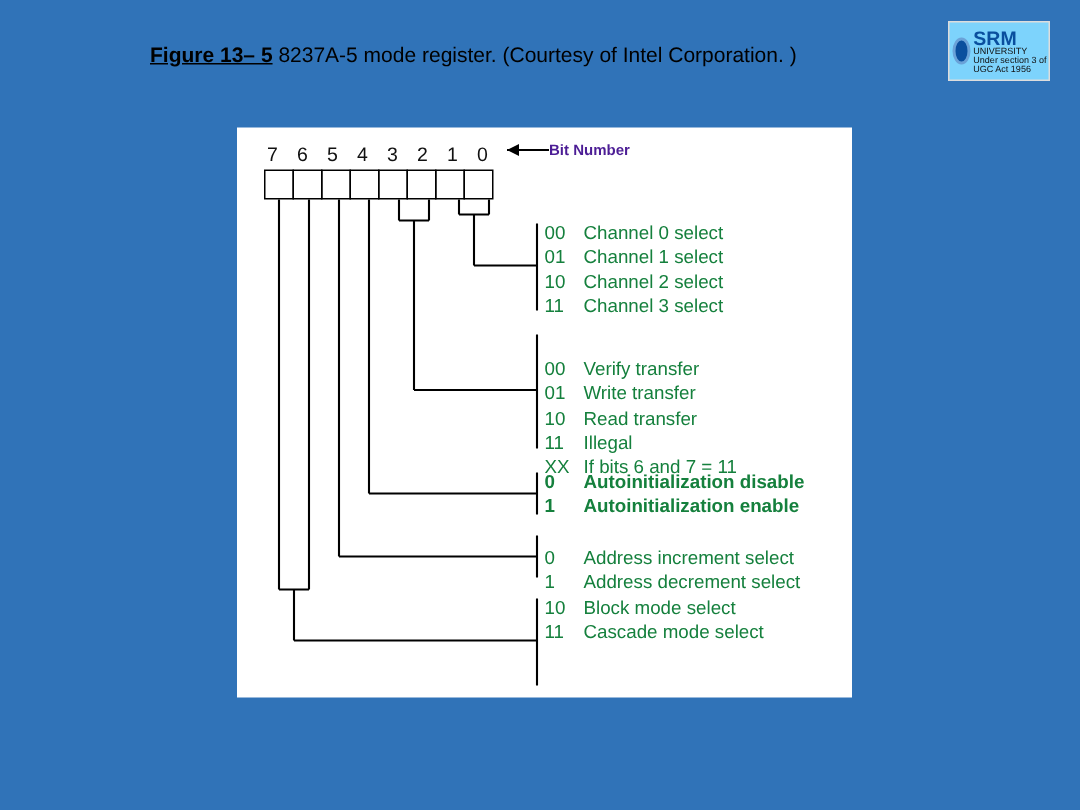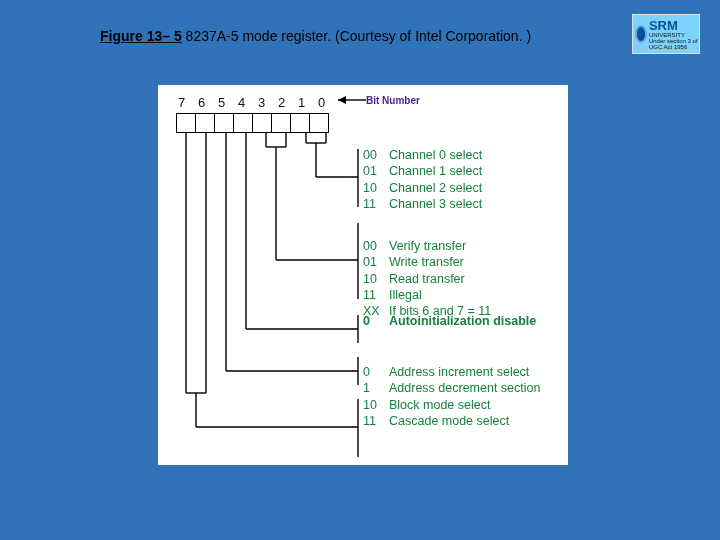--- a/index.html
+++ b/index.html
@@ -166,23 +166,24 @@
       </div>
       <div class="section" style="top: 153px;">
         <div><span class="code">00</span><span>Verify transfer</span></div>
         <div><span class="code">01</span><span>Write transfer</span></div>
         <div><span class="code">10</span><span>Read transfer</span></div>
         <div><span class="code">11</span><span>Illegal</span></div>
         <div><span class="code">XX</span><span>If bits 6 and 7 = 11</span></div>
       </div>
       <div class="section" style="top: 228px; font-weight: bold;">
         <div><span class="code">0</span><span>Autoinitialization disable</span></div>
+        <div><span class="code">1</span><span>Autoinitialization enable</span></div>
       </div>
       <div class="section" style="top: 279px;">
         <div><span class="code">0</span><span>Address increment select</span></div>
-        <div><span class="code">1</span><span>Address decrement section</span></div>
+        <div><span class="code">1</span><span>Address decrement select</span></div>
       </div>
       <div class="section" style="top: 312px;">
         <div><span class="code">10</span><span>Block mode select</span></div>
         <div><span class="code">11</span><span>Cascade mode select</span></div>
       </div>
     </div>
 </div>
 
 </body></html>

